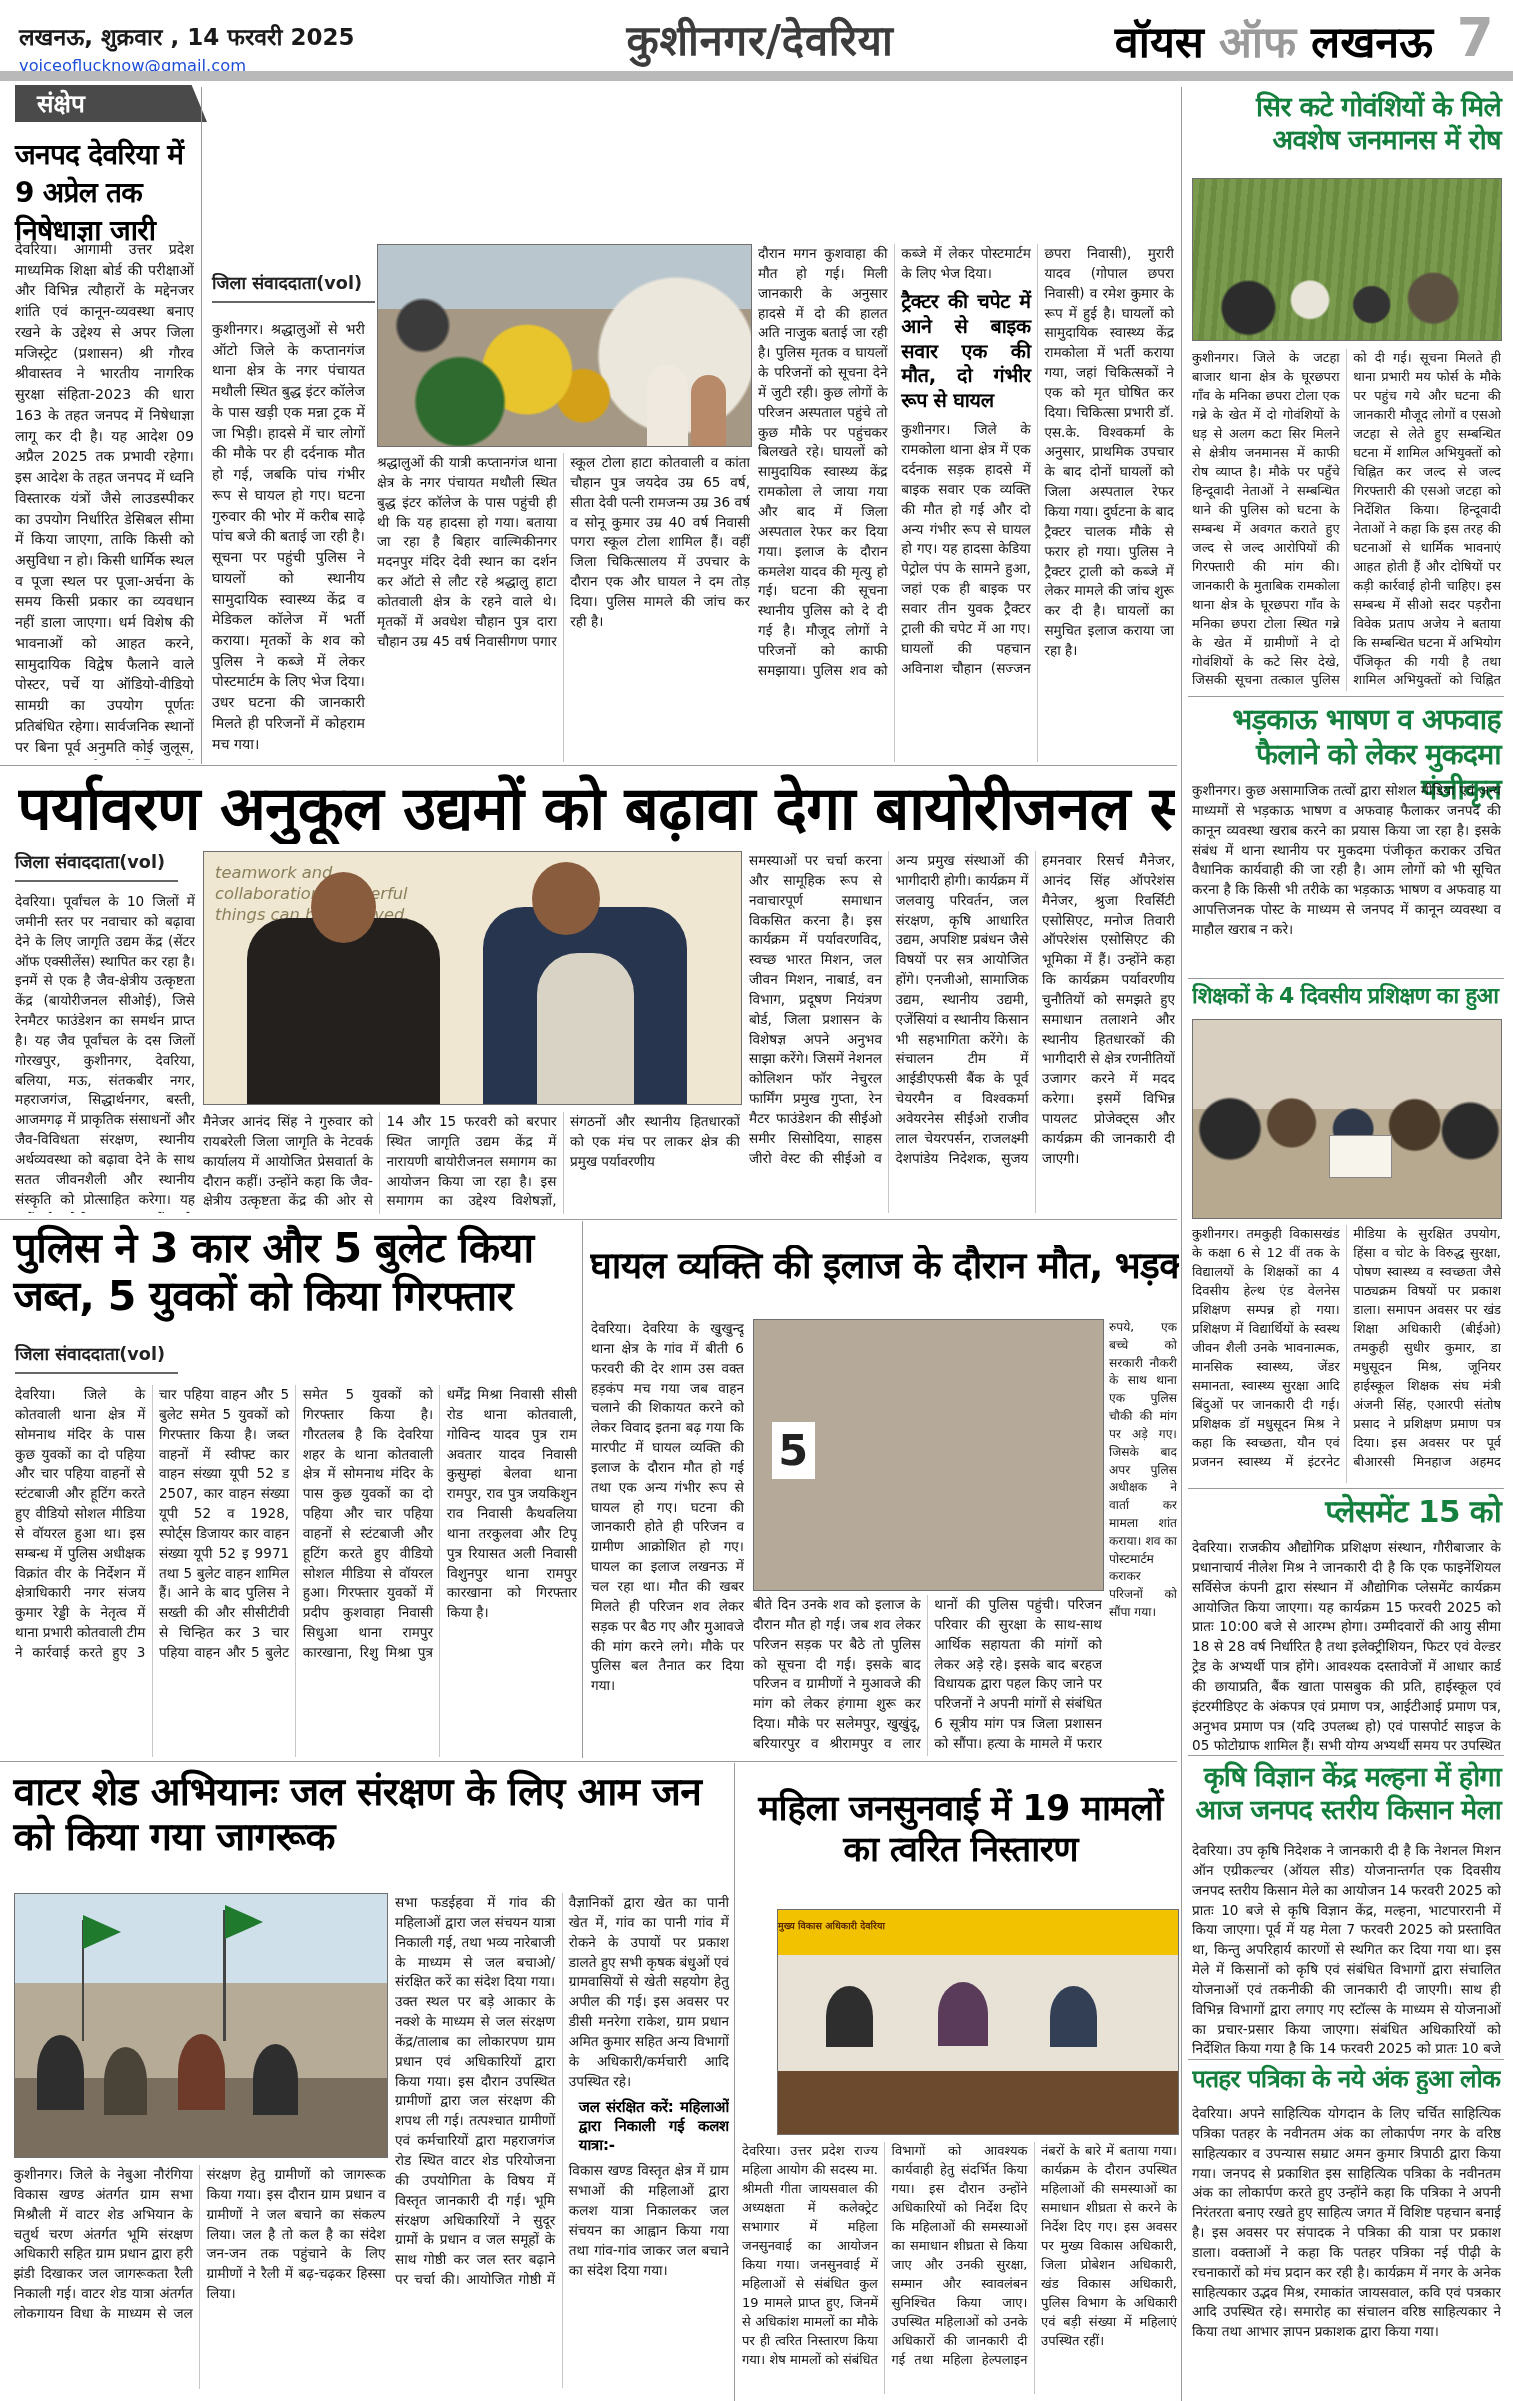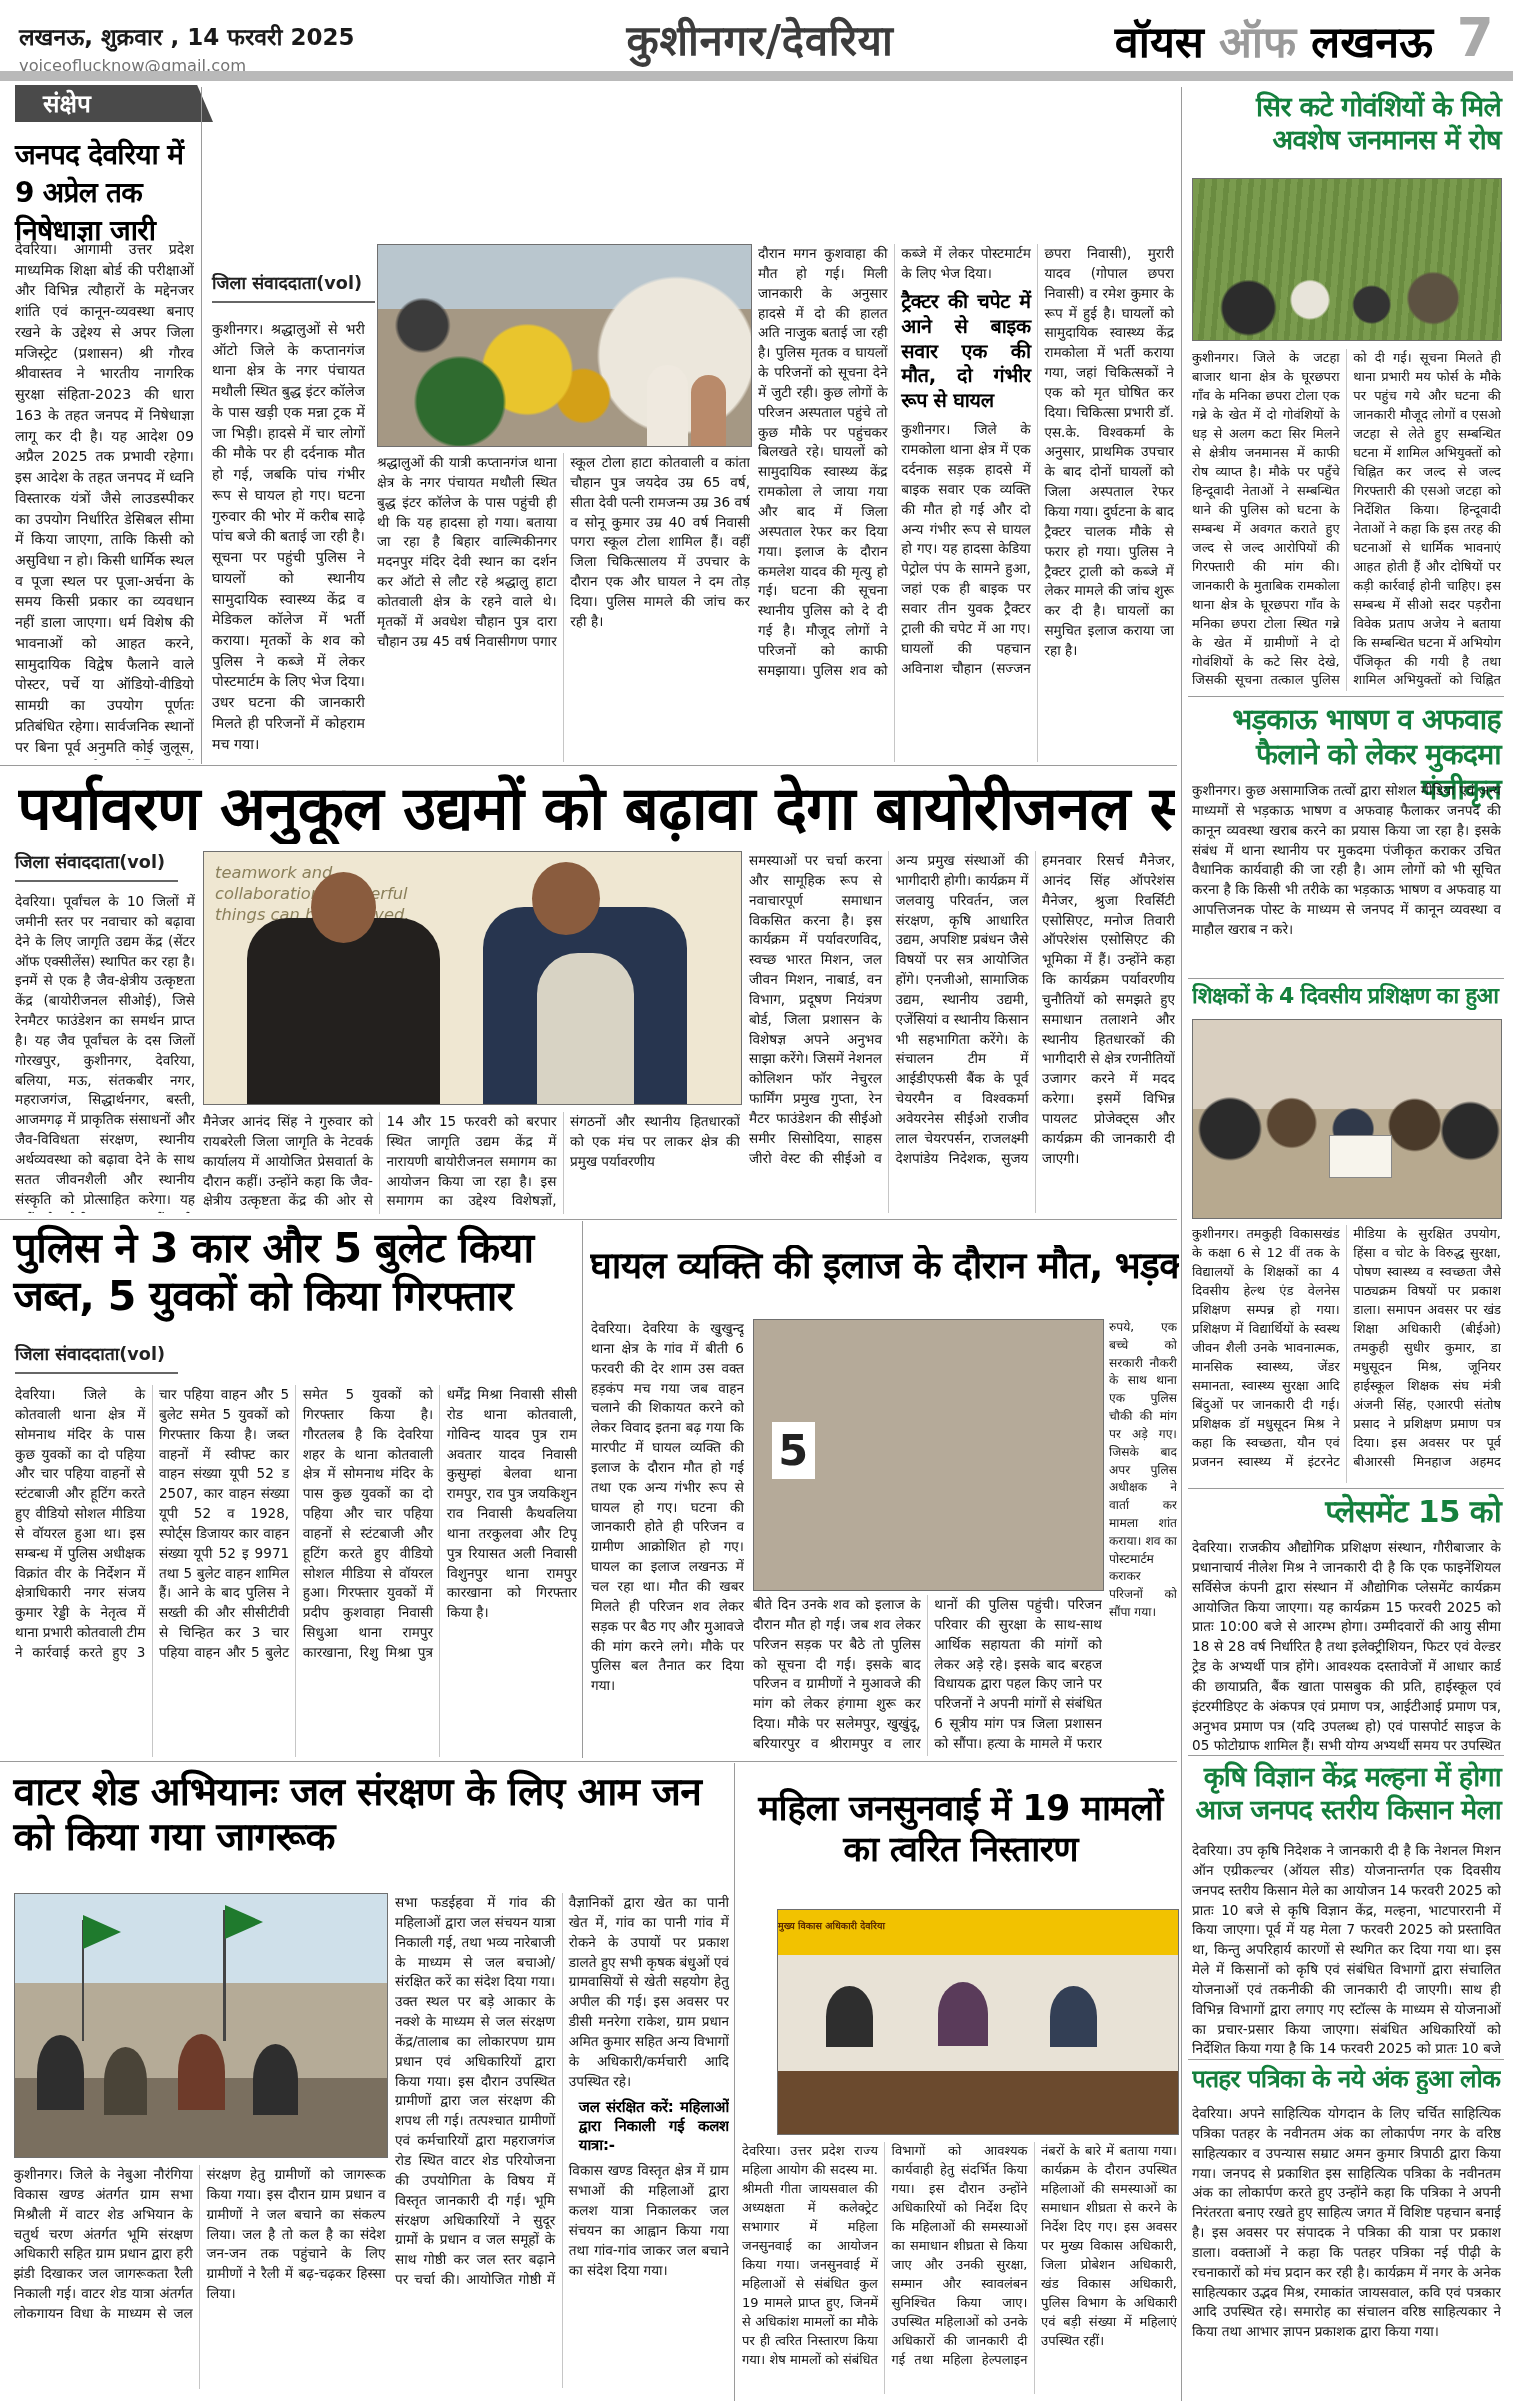--- a/index.html
+++ b/index.html
@@ -2,41 +2,41 @@
 <html lang="hi" style="font-size:11px"><head>
 <meta charset="utf-8">
 <style>
   html,body{margin:0;padding:0;background:#e9e9e9;}
   .page{
     position:relative;width:1514px;height:2401px;background:#ffffff;
     font-family:"DejaVu Sans",sans-serif;color:#111;margin:0 auto;overflow:hidden;
   }
   
   .mast-date{position:absolute;left:19px;top:20.3px;font-size:23px;font-weight:700;color:#1a1a1a;}
-  .mast-email{position:absolute;left:19px;top:56px;font-size:16.3px;color:#737373;}
+  .mast-email{position:absolute;left:19px;top:56px;font-size:16.3px;color:#1d4ed8;}
   .mast-section{position:absolute;left:475px;top:9.5px;width:570px;text-align:center;font-size:42px;font-weight:700;color:#3c3c3c;letter-spacing:0.7px;}
   .mast-brand{position:absolute;right:81px;top:11px;font-size:43px;font-weight:700;color:#000;}
   .mast-brand .gray{color:#9a9a9a;}
   .mast-page{position:absolute;right:20.3px;top:6.8px;font-size:53px;font-weight:700;color:#a9a9a9;}
   .mast-bar{position:absolute;left:0;top:71px;width:1514px;height:10.2px;background:#b9b9b9;}
   
   .vrule{position:absolute;width:0.7px;background:#9a9a9a;}
   .hrule{position:absolute;height:0.7px;background:#9a9a9a;}
   
   .headline{font-weight:700;color:#000;line-height:1.16;letter-spacing:-0.7px;}
   .byline{font-size:17.6px;font-weight:700;color:#222;}
   .byline-rule{height:2px;background:#666;margin-top:6.8px;}
   .bodytext{font-size:13.6px;line-height:1.46;text-align:justify;color:#141414;overflow:hidden;}
   .cols2{column-count:2;column-gap:13.6px;column-rule:0.7px solid #c6c6c6;}
   .cols3{column-count:3;column-gap:13.6px;column-rule:0.7px solid #c6c6c6;}
   .cols4{column-count:4;column-gap:13.6px;column-rule:0.7px solid #c6c6c6;}
   .subhead-inline{font-weight:700;font-size:19.7px;line-height:1.25;margin:6.8px 0;color:#000;letter-spacing:-0.3px;}
   
   .brief-tab{position:absolute;left:15px;top:85px;width:170px;height:37px;background:#4a4a4a;color:#fff;
-    font-size:24.4px;font-weight:700;line-height:37px;padding-left:28px;
+    font-size:24.4px;font-weight:700;line-height:37px;padding-left:22px;
     clip-path:polygon(0 0,92% 0,100% 100%,0 100%);}
   .brief-head{position:absolute;left:15px;top:136px;width:178px;font-size:28px;font-weight:700;line-height:1.35;letter-spacing:-0.7px;}
   .brief-body{position:absolute;left:15px;top:239px;width:179px;height:521px;}
   
   .photo{position:absolute;overflow:hidden;border:0.7px solid #6f6f6f;background:#c9c2b2;}
   .fig{position:absolute;}
   .photo-lead{background:
     radial-gradient(circle at 22% 78%, #2f6b2f 0 13%, rgba(0,0,0,0) 14%),
     radial-gradient(circle at 40% 62%, #e9c52d 0 17%, rgba(0,0,0,0) 18%),
     radial-gradient(circle at 55% 75%, #d4a017 0 10%, rgba(0,0,0,0) 11%),

